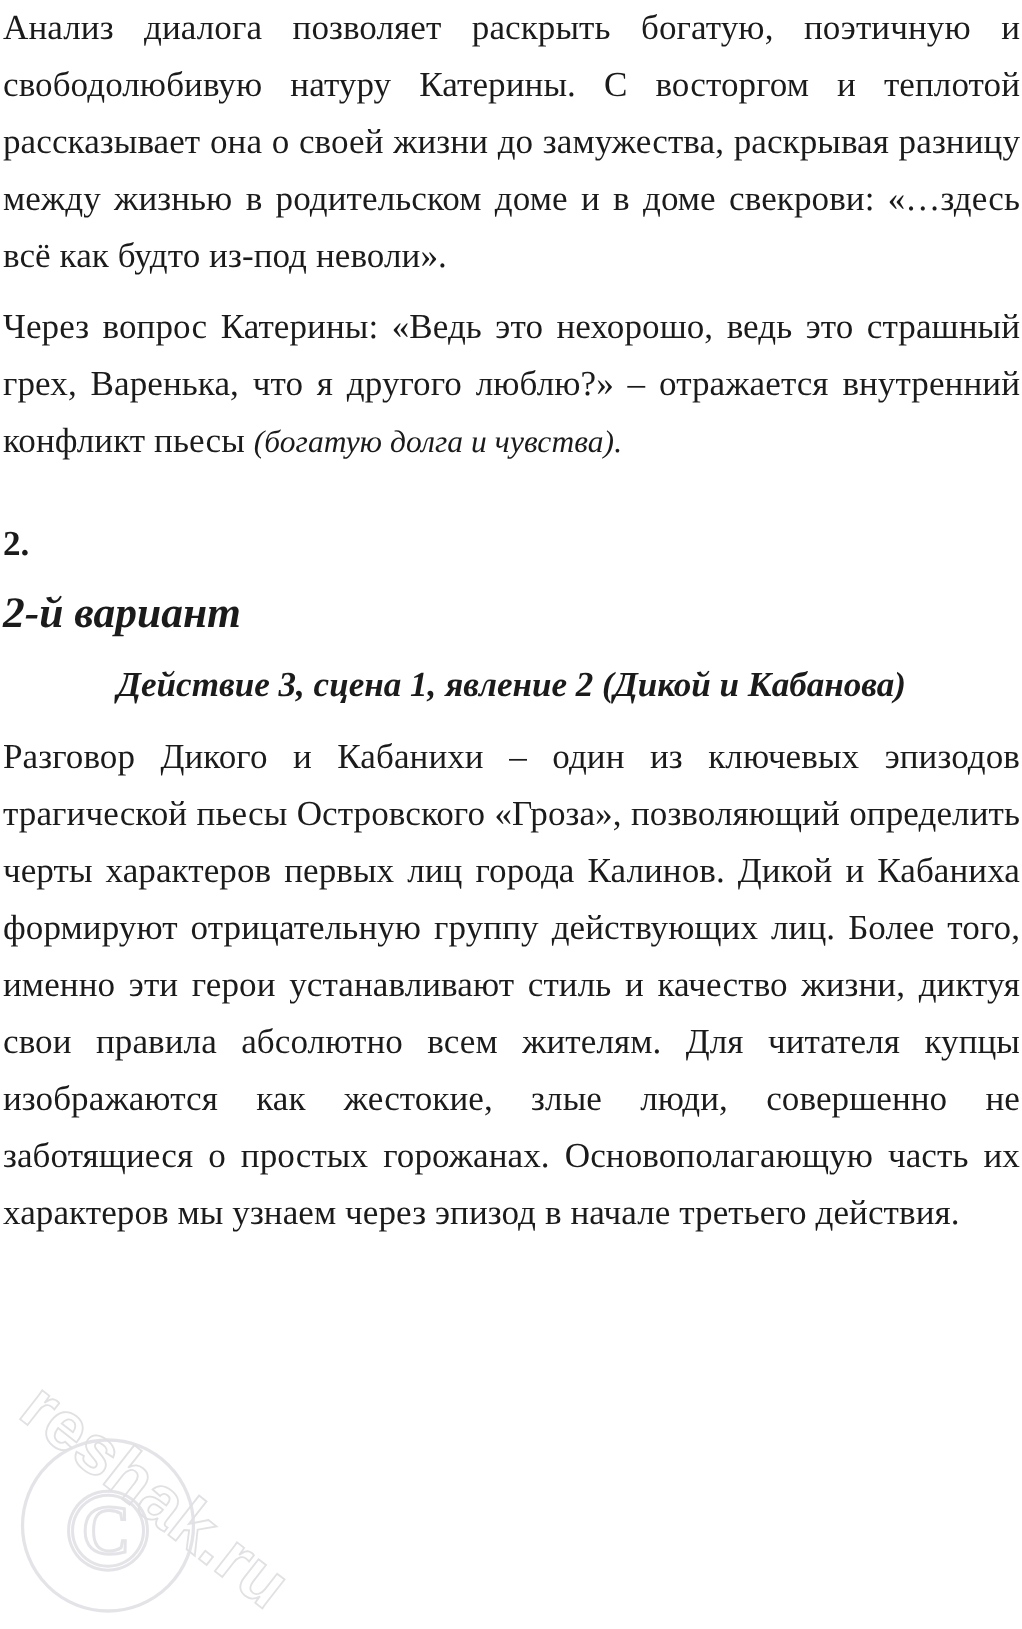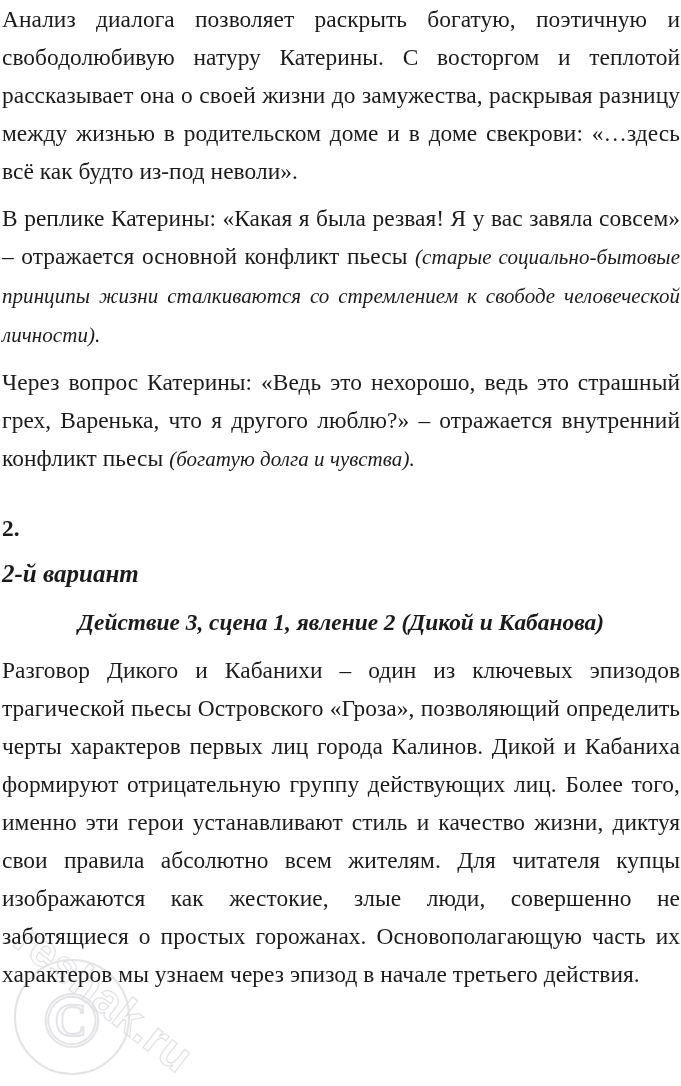--- a/index.html
+++ b/index.html
@@ -45,21 +45,21 @@
   
   .num-heading {
     margin: 0 0 8px 0;
     font-size: 23.4px;
     line-height: 38px;
     font-weight: bold;
     text-align: left;
   }
   .variant-heading {
     margin: 0 0 10px 0;
-    font-size: 25px;
+    font-size: 29px;
     line-height: 38px;
     font-weight: bold;
     font-style: italic;
     text-align: left;
   }
   .scene-heading {
     margin: 0 0 10px 0;
     font-size: 23.4px;
     line-height: 38px;
     font-weight: bold;
@@ -114,21 +114,20 @@
     <g transform="rotate(38 30 44)">
       <text class="wm-text" x="12" y="52">reshak.ru</text>
     </g>
   </svg>
 </div>
 
 <div id="page">
 
   <p class="para">Анализ диалога позволяет раскрыть богатую, поэтичную и свободолюбивую натуру Катерины. С восторгом и теплотой рассказывает она о своей жизни до замужества, раскрывая разницу между жизнью в родительском доме и в доме свекрови: «…здесь всё как будто из-под неволи».</p>
 
-  <p class="para"><span>В реплике Катерины: «Какая я была резвая! Я у вас завяла совсем» – отражается основной конфликт пьесы </span><span class="it">(старые социально-бытовые принципы жизни сталкиваются со стремлением к свободе человеческой личности)</span><span class="it">.</span></p>
 
   <p class="para"><span>Через вопрос Катерины: «Ведь это нехорошо, ведь это страшный грех, Варенька, что я другого люблю?» – отражается внутренний конфликт пьесы </span><span class="it">(богатую долга и чувства)</span><span class="it">.</span></p>
 
 
   <div class="gap-before-num"></div>
 
   <p class="num-heading">2.</p>
 
   <p class="variant-heading">2-й вариант</p>
 

